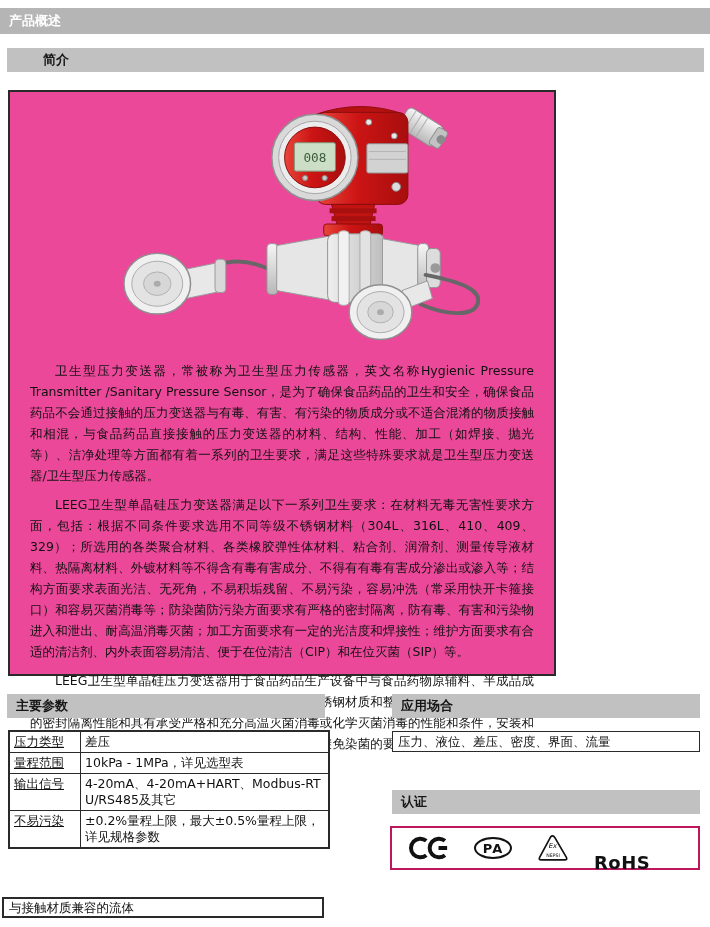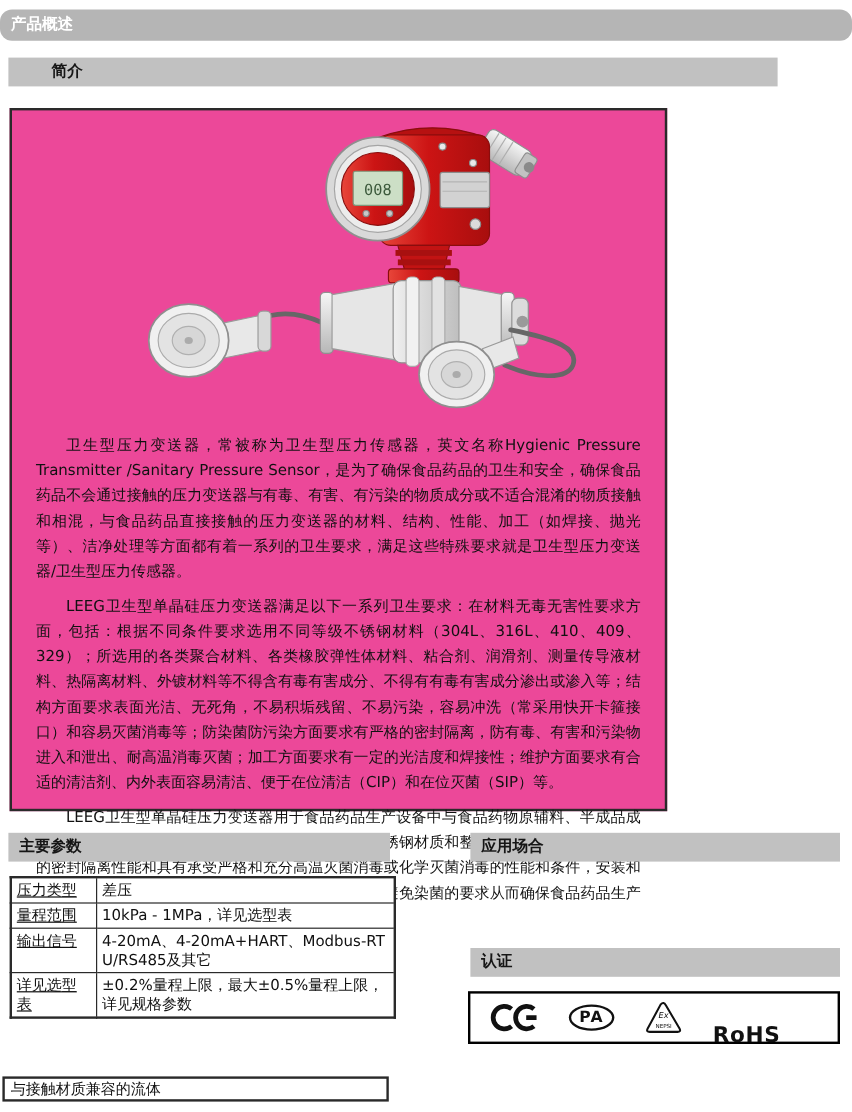--- a/index.html
+++ b/index.html
@@ -7,23 +7,23 @@
     position:relative;width:710px;height:927px;background:#fff;overflow:hidden;
     font-family:"DejaVu Sans","Liberation Sans",sans-serif;color:#161616;
   }
   .bar{
     position:absolute;box-sizing:border-box;background:#c1c1c1;
     font-weight:bold;font-size:13px;height:24px;line-height:24px;
     padding-left:9px;color:#161616;
   }
   .title-bar{
     top:8px;left:0;width:710px;height:26px;line-height:26px;
-    background:#b5b5b5;color:#ffffff;border-radius:10px;
-  }
-  .intro-bar{top:48px;left:7px;width:641px;padding-left:36px;}
+    background:#b5b5b5;color:#ffffff;
+  }
+  .intro-bar{top:48px;left:7px;width:697px;padding-left:36px;}
   .params-bar{top:694px;left:7px;width:318px;}
   .apps-bar{top:694px;left:392px;width:308px;}
   .cert-bar{top:790px;left:392px;width:308px;}
   .medium-bar{top:857px;left:4px;width:319px;}
 
   .main-box{
     position:absolute;top:90px;left:8px;width:548px;height:586px;
     box-sizing:border-box;border:2px solid #2a2a2a;background:#ec4899;
   }
   .product-figure{position:absolute;top:3px;left:112px;width:470px;height:258px;}
@@ -45,21 +45,21 @@
   td.lbl{width:62px;word-break:keep-all;text-decoration:underline;}
 
   .valbox{
     position:absolute;box-sizing:border-box;background:#fff;
     font-size:12.5px;color:#111;padding:2px 5px;
   }
   .apps-box{top:731px;left:392px;width:308px;height:21px;border:1px solid #2a2a2a;line-height:16px;}
   .medium-box{top:897px;left:2px;width:322px;height:21px;border:2px solid #2a2a2a;line-height:14px;}
   .cert-box{
     position:absolute;top:826px;left:390px;width:310px;height:44px;
-    box-sizing:border-box;border:2px solid #000000;background:#fff;
+    box-sizing:border-box;border:2px solid #be185d;background:#fff;
     display:flex;align-items:center;gap:24px;padding:0 20px 0 12px;
   }
   .pa-mark{
     display:inline-flex;align-items:center;justify-content:center;
     border:2.5px solid #111;border-radius:50%;
     font-weight:bold;font-size:13px;letter-spacing:1px;
     width:34px;height:18px;color:#111;
   }
   .rohs-mark{font-weight:800;font-size:18px;color:#111;letter-spacing:0.5px;margin-top:28px;}
 </style>
@@ -180,27 +180,28 @@
       </tr>
       <tr>
         <td class="lbl">量程范围</td>
         <td>10kPa - 1MPa，详见选型表</td>
       </tr>
       <tr>
         <td class="lbl">输出信号</td>
         <td>4-20mA、4-20mA+HART、Modbus-RTU/RS485及其它</td>
       </tr>
       <tr>
-        <td class="lbl">详见选型表</td>
+        <td class="lbl">不易污染</td>
         <td>±0.2%量程上限，最大±0.5%量程上限，详见规格参数</td>
       </tr>
     </tbody>
   </table>
 
   <div class="bar apps-bar">应用场合</div>
+  <div class="valbox apps-box">压力、液位、差压、密度、界面、流量</div>
 
   <div class="bar cert-bar">认证</div>
   <div class="cert-box">
     <svg width="46" height="30" viewBox="0 0 64 30" role="img" aria-label="CE">
       <path d="M31,5 A13,13 0 1 0 31,25" stroke="#111" stroke-width="5.5" fill="none"></path>
       <path d="M57,5 A13,13 0 1 0 57,25" stroke="#111" stroke-width="5.5" fill="none"></path>
       <path d="M48,15 H60" stroke="#111" stroke-width="5.5" fill="none"></path>
     </svg>
     <span class="pa-mark">PA</span>
     <svg width="34" height="31" viewBox="0 0 40 36">

